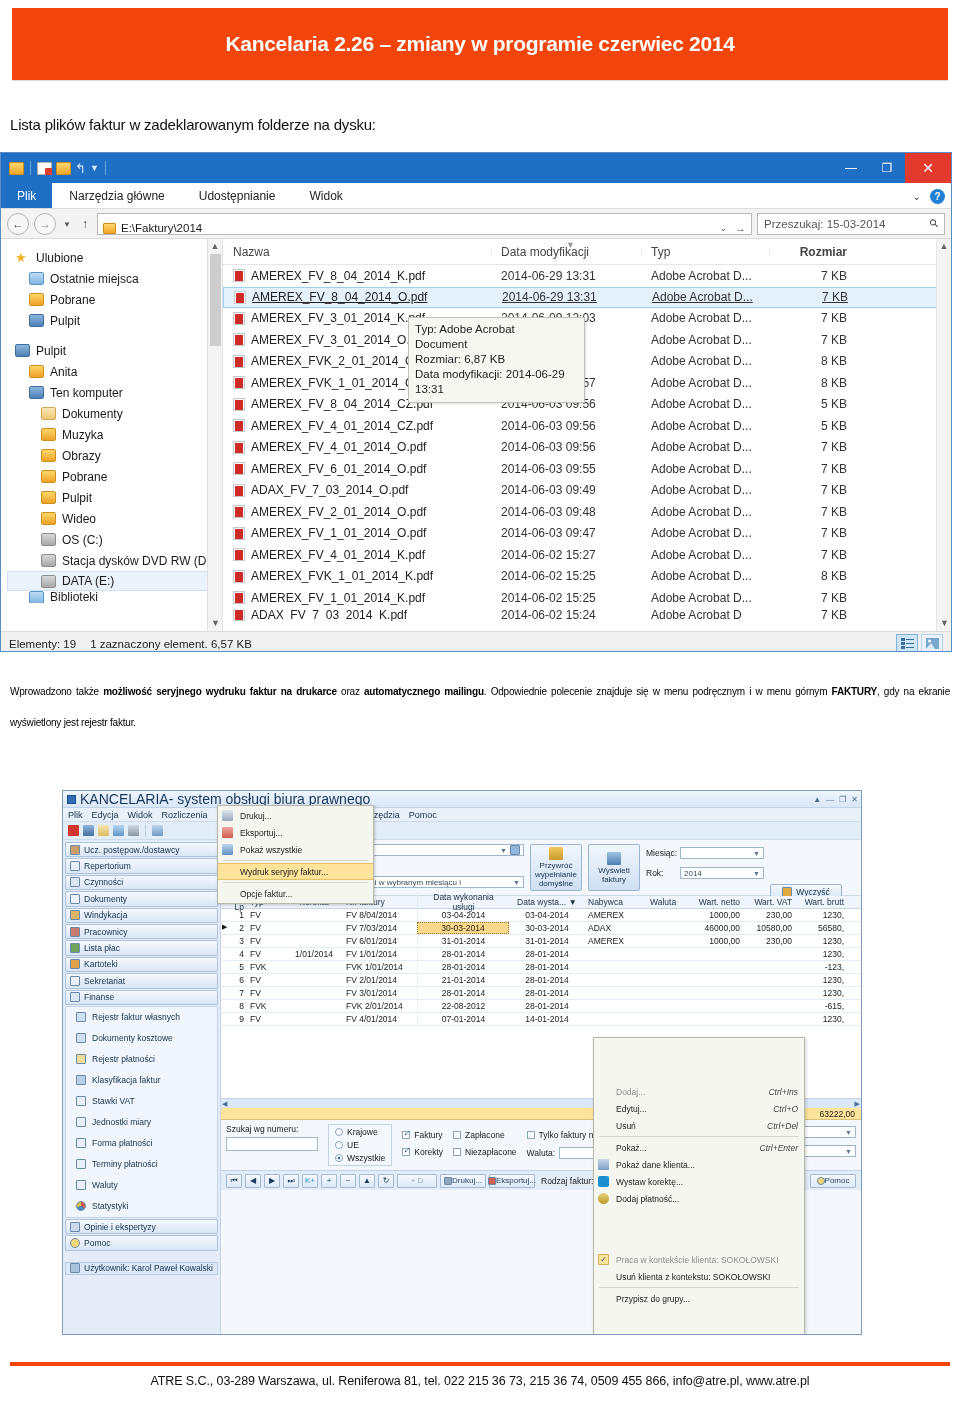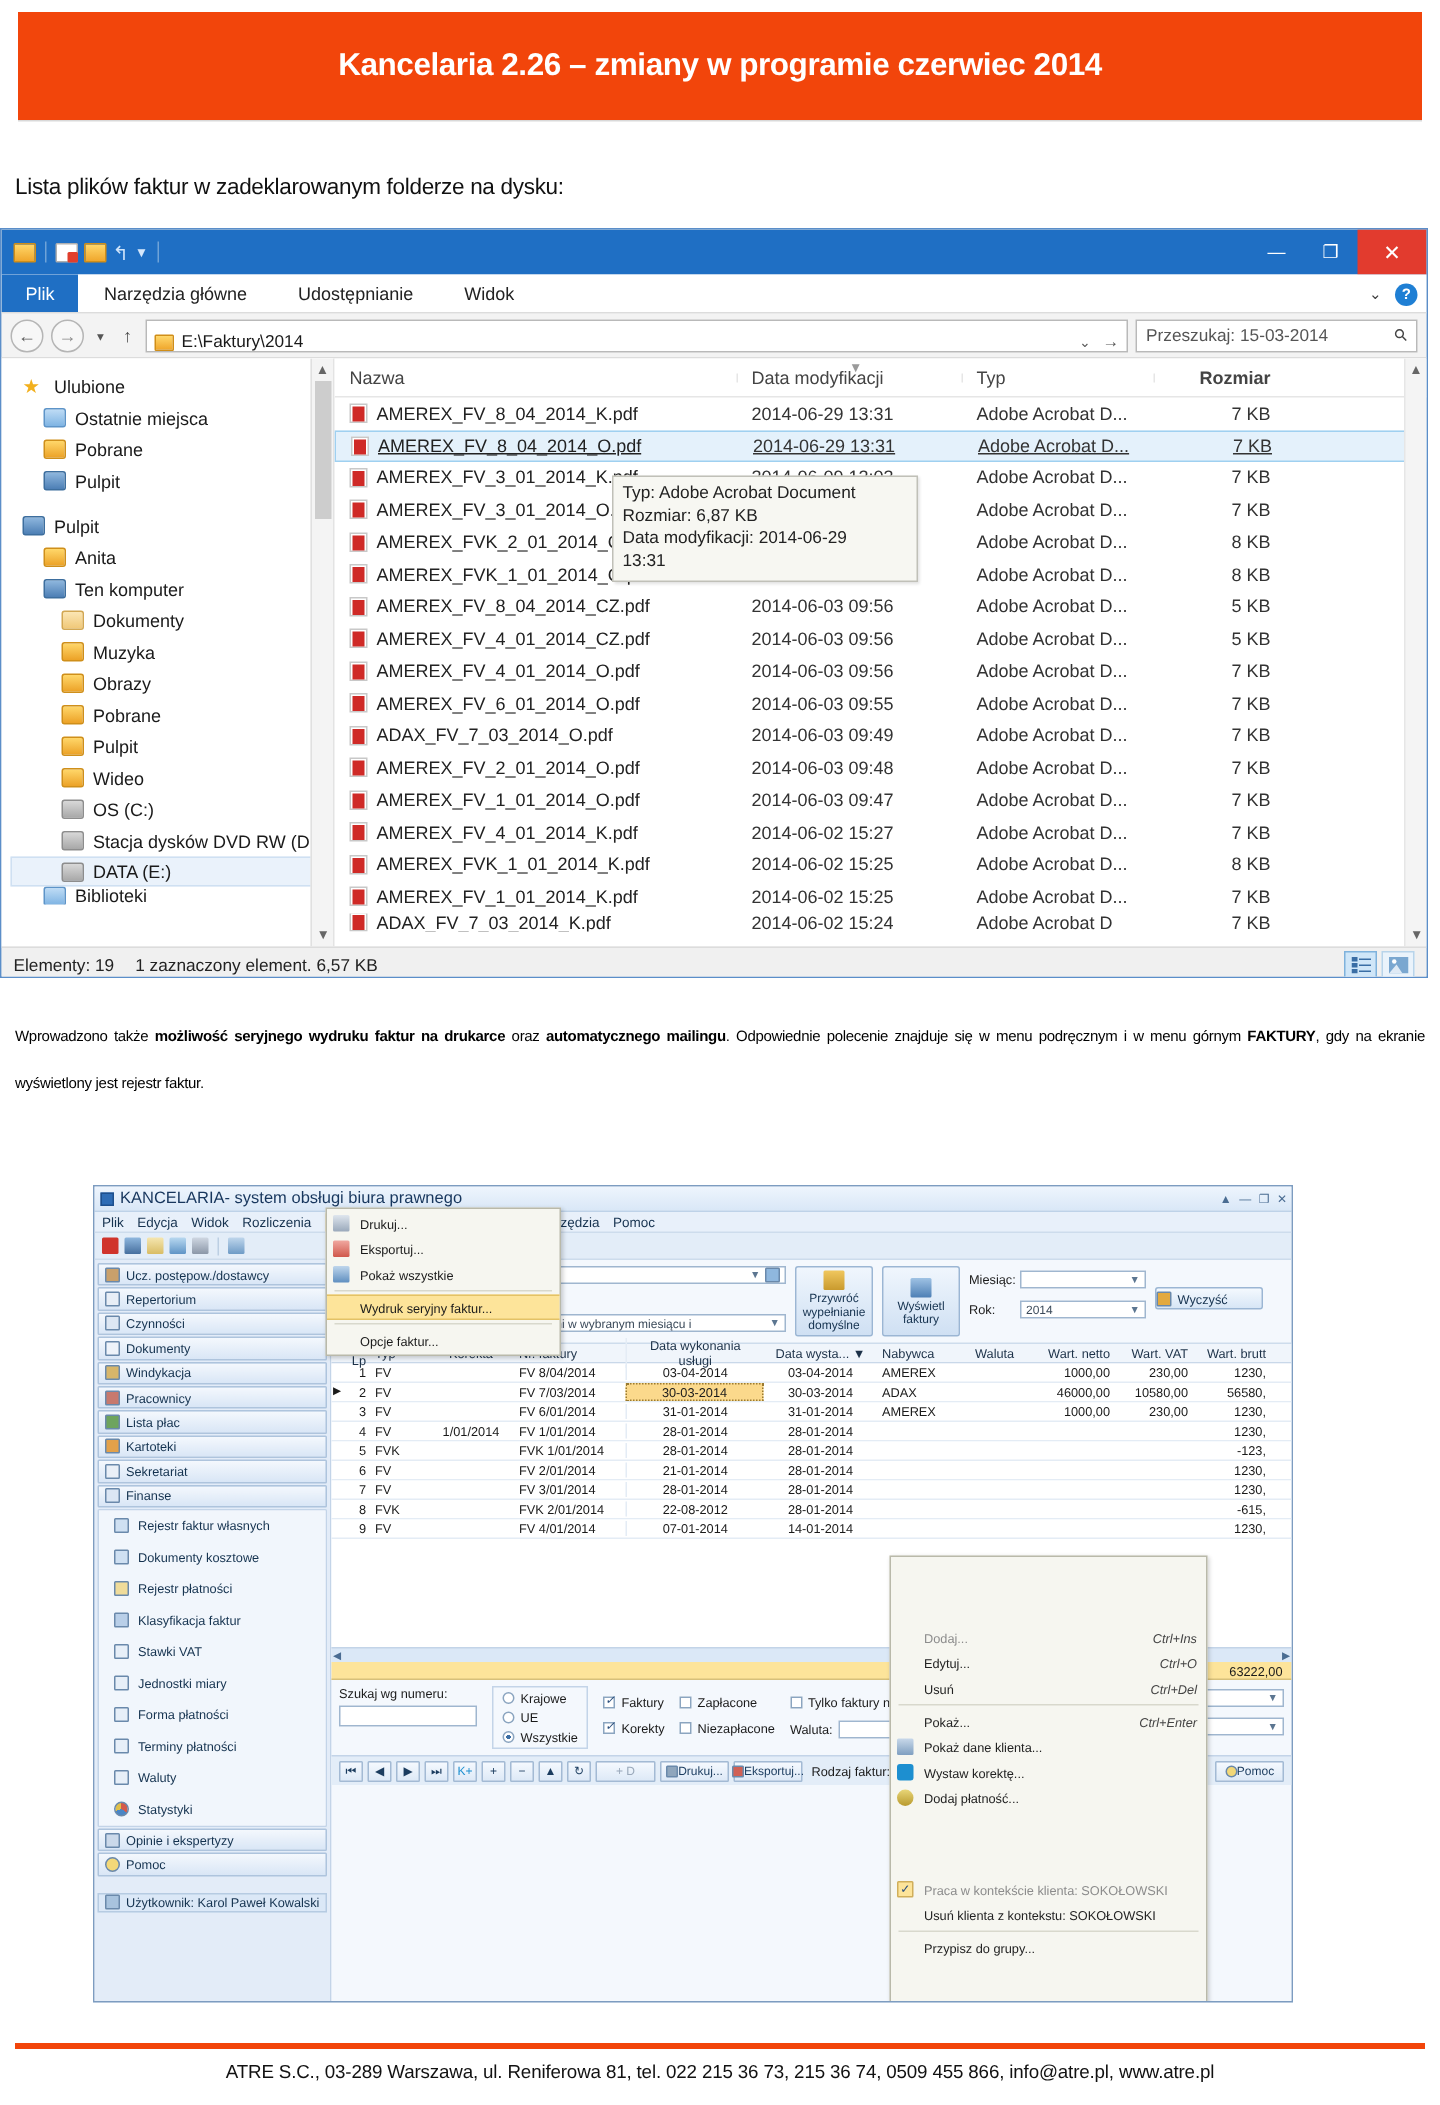--- a/index.html
+++ b/index.html
@@ -145,21 +145,21 @@
     width:12px; height:13px; background:#fff; border:1px solid #c8c8c8; position:relative; flex:0 0 auto;
   }
   .pdf-ico:before {
     content:""; position:absolute; left:1px; top:1px; width:8px; height:10px; background:#cf2a27;
   }
   .c-date { width:150px; padding-left:10px; color:#333; }
   .c-type { width:128px; padding-left:10px; color:#333; }
   .c-size { width:92px; text-align:right; padding-right:14px; color:#333; }
 
   .tooltip {
-    position:absolute; left:185px; top:78px; width:204px;
+    position:absolute; left:185px; top:78px; width:177px;
     background:#f7f7f2; border:1px solid #c0c0b8; padding:4px 18px 5px 6px;
     font-size:11.5px; line-height:15px; color:#222; box-shadow:1px 1px 2px rgba(0,0,0,.12);
   }
 
   .list-scroll { position:absolute; right:0; top:0; width:15px; height:100%; background:#f4f4f4; border-left:1px solid #e6e6e6;}
 
   .exp-status {
     height:24px; background:#f0f0f0; border-top:1px solid #dcdcdc;
     display:flex; align-items:center; padding:0 8px; font-size:11.5px; color:#222; gap:14px;
     position:relative;
@@ -180,21 +180,21 @@
     position:absolute; left:62px; top:790px; width:800px; height:545px;
     background:#eaf1fa; border:1px solid #7d9cc0; font-size:8.5px; color:#1a1a1a;
     overflow:hidden;
   }
   .k-title {
     height:17px; background:linear-gradient(180deg,#eef5fd,#d9e7f7);
     display:flex; align-items:center; gap:4px; padding:0 4px; border-bottom:1px solid #bed2e8;
     position:relative;
   }
   .k-appicon { width:9px; height:9px; background:#2e6cb5; border:1px solid #1d4f8d; }
-  .k-title-text { font-size:11px; color:#17365d; }
+  .k-title-text { font-size:14px; color:#17365d; }
   .k-winbtns { position:absolute; right:3px; display:flex; gap:5px; align-items:center; color:#4a6c92; font-size:8px;}
   .k-menubar {
     height:14px; display:flex; align-items:center; gap:9px; padding:0 5px;
     background:#e8f0fa; border-bottom:1px solid #cddcec; font-size:9px;
   }
   .k-menu-item { color:#16324f; }
   .k-menu-item.open { background:#fde8a8; border:1px solid #e8c572; padding:0 3px; }
   .k-toolbar {
     height:18px; display:flex; align-items:center; gap:4px; padding:0 5px;
     background:#e3edf8; border-bottom:1px solid #cddcec;
@@ -225,21 +225,21 @@
   .f-caret { margin-left:auto; font-size:7px; color:#5c7691; }
   .bigbtn {
     width:52px; border:1px solid #9bb6d4; background:linear-gradient(180deg,#f0f6fd,#cfe0f3);
     display:flex; flex-direction:column; align-items:center; justify-content:center; gap:1px;
     font-size:8px; line-height:9px; color:#15324f; text-align:center; border-radius:2px;
   }
   .bigbtn .bi { width:14px; height:13px; border-radius:1px; }
   .lblrow { display:flex; align-items:center; gap:4px; font-size:8.5px; color:#1a1a1a; }
   .clearbtn {
     width:72px; height:15px; border:1px solid #9bb6d4; background:linear-gradient(180deg,#f4f9fe,#d7e6f6);
-    display:flex; align-items:center; gap:4px; font-size:8.5px; color:#15324f; border-radius:2px;
+    display:flex; align-items:center; justify-content:center; gap:4px; font-size:8.5px; color:#15324f; border-radius:2px;margin-top:26px;
   }
 
   .k-grid { position:relative; }
   .g-head { display:flex; height:13px; align-items:center; background:#f0f5fb; border-bottom:1px solid #c9d8e9; font-size:8.5px; color:#1c3148;}
   .g-head > div { padding:0 3px; }
   .g-row { display:flex; height:13px; align-items:center; border-bottom:1px solid #e4ecf5; font-size:8.5px; background:#fff; }
   .g-row > div { padding:0 3px; }
   .col-lp { width:26px; text-align:right; }
   .col-typ { width:38px; }
   .col-kor { width:58px; text-align:center; }

